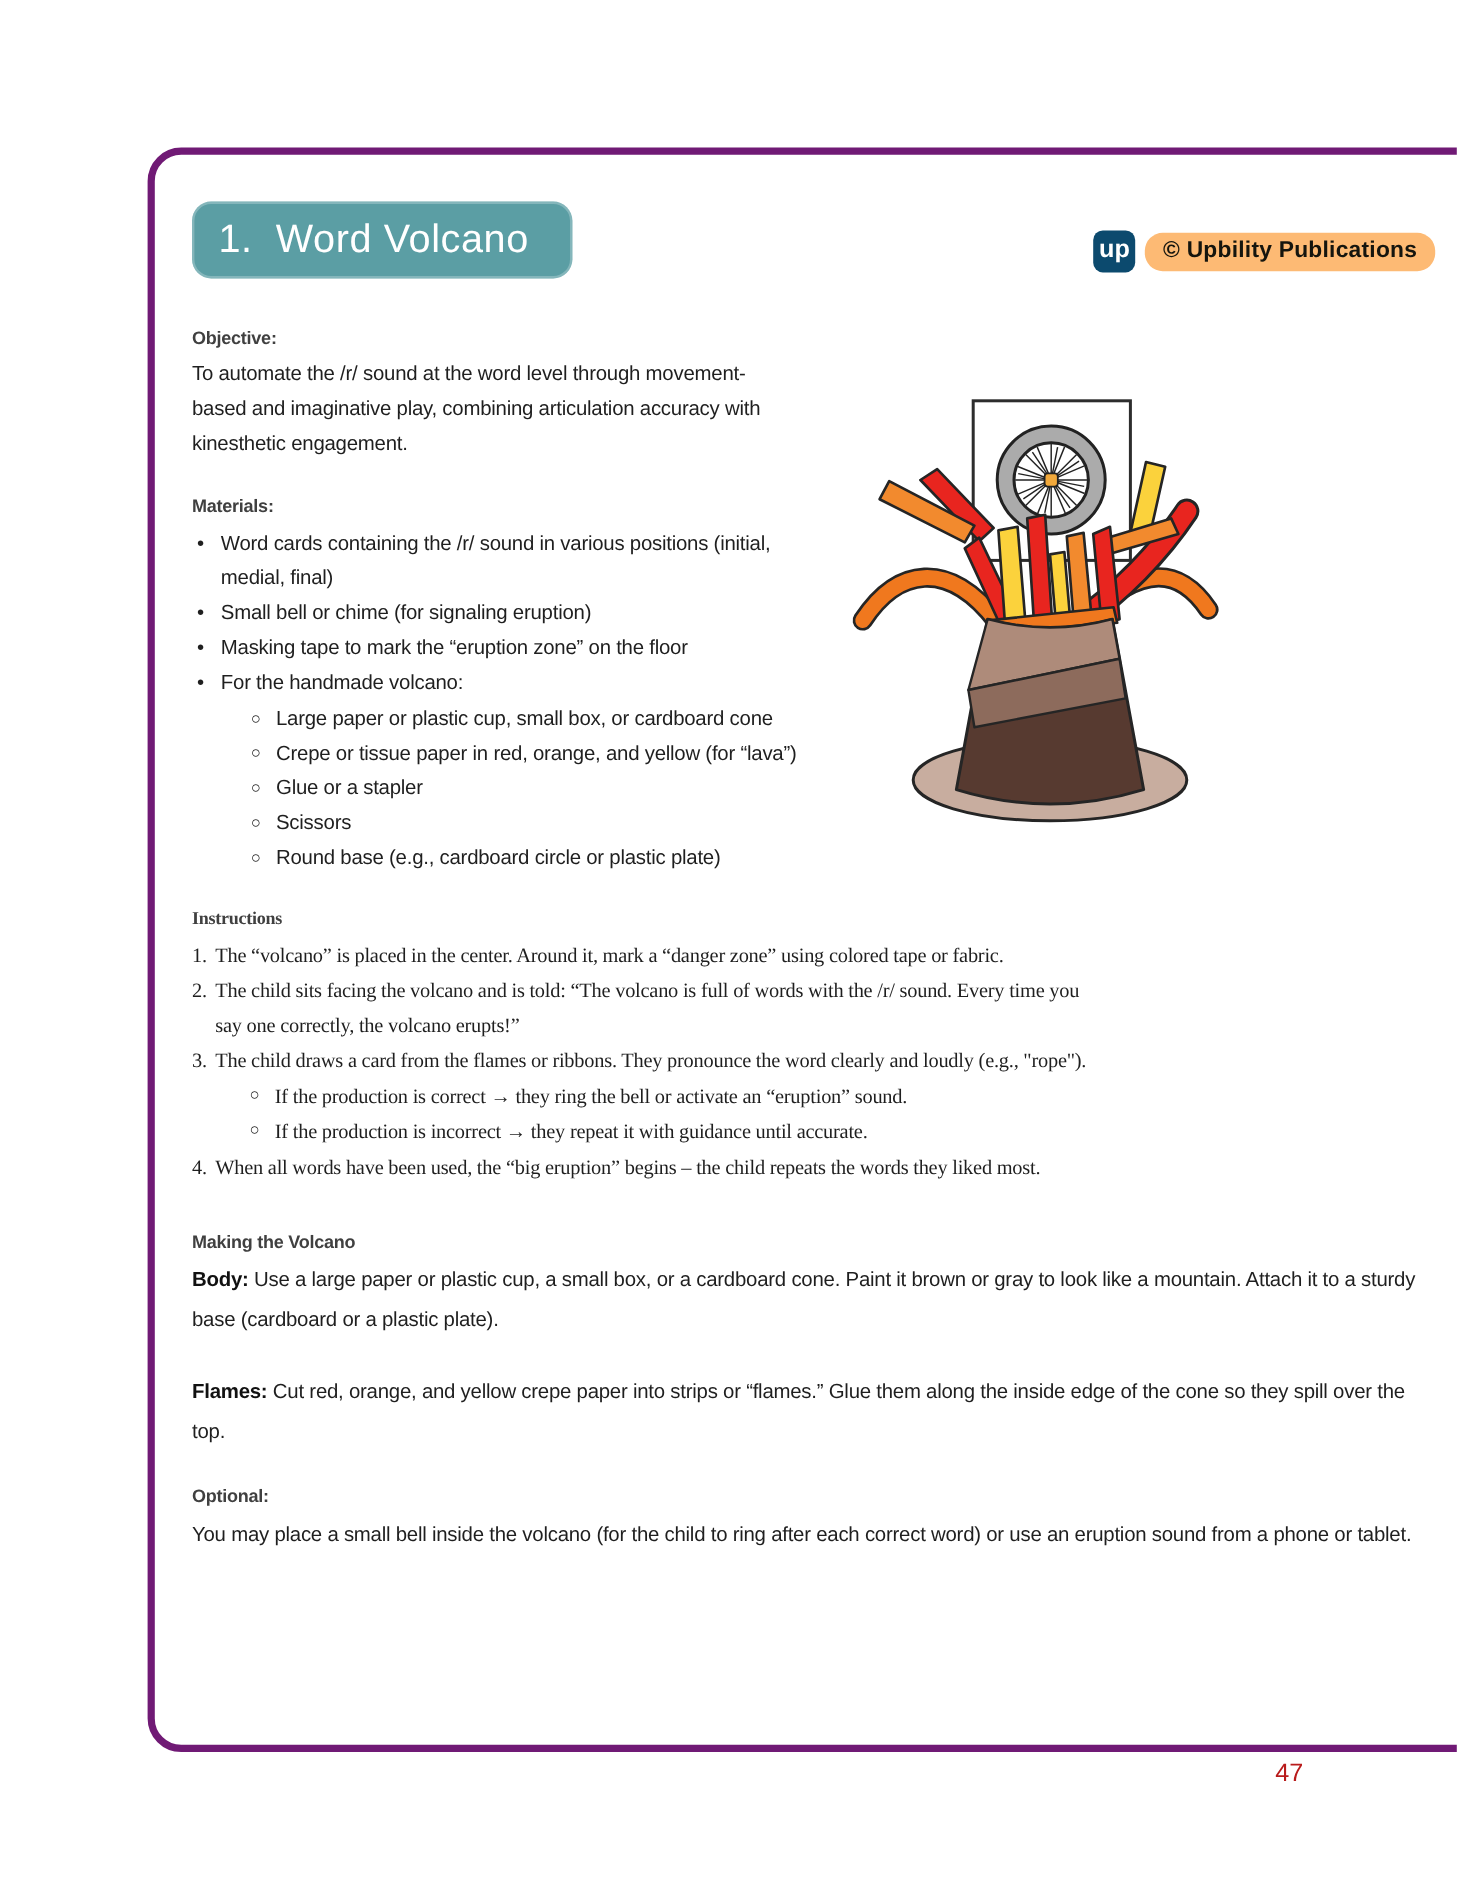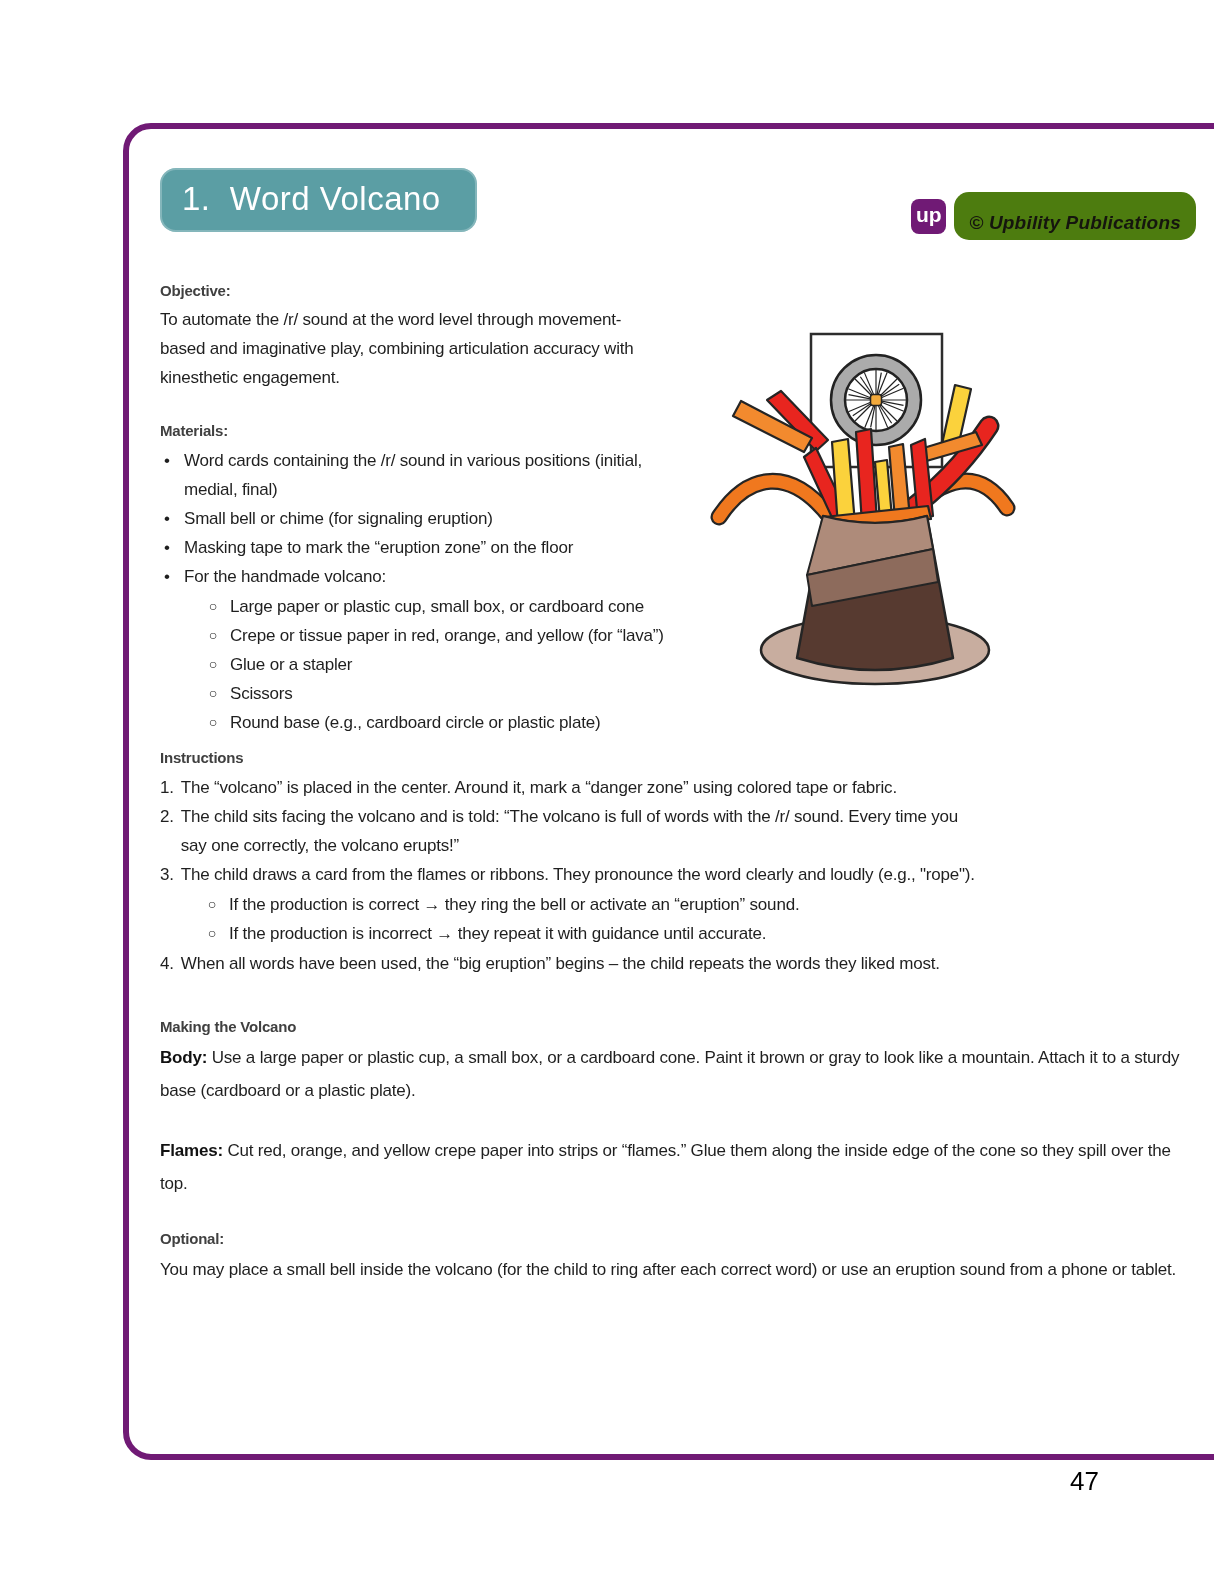--- a/index.html
+++ b/index.html
@@ -21,60 +21,60 @@
   .title-box {
     background:#5B9EA4; color:#ffffff;
     border-radius:16px;
     padding:12px 36px 14px 22px;
     font-size:33px; letter-spacing:0.5px;
     box-shadow: inset 0 0 0 2px rgba(255,255,255,0.25);
     white-space:pre;
   }
   .brand { display:flex; align-items:center; gap:8px; margin-top:24px; }
   .logo-up {
-    width:35px; height:35px; background:#701a75; border-radius:8px;
+    width:35px; height:35px; background:#0c4a6e; border-radius:8px;
     color:#ffffff; font-weight:bold; font-size:21px;
     display:flex; align-items:center; justify-content:center;
     padding-bottom:3px;
   }
   .badge {
-    background:#4d7c0f; border-radius:15px;
-    padding:20px 15px 6px 15px;
-    font-size:19px; font-style:italic; font-weight:bold; color:#15150e;
+    background:#fdba74; border-radius:15px;
+    padding:4px 15px 6px 15px;
+    font-size:19px; font-weight:bold; color:#15150e;
     letter-spacing:0.2px;
   }
   .body-text { font-size:17px; line-height:29px; letter-spacing:-0.2px; }
   .preline { white-space:pre-line; }
   h3.sec { font-size:15px; line-height:29px; color:#404040; letter-spacing:-0.2px; }
   .sec-objective { margin-top:36px; max-width:580px; }
   .sec-materials { margin-top:24px; max-width:620px; }
   ul.dots { list-style:none; margin-top:1px; }
   ul.dots > li { display:flex; gap:10px; }
   ul.dots > li .mk { width:14px; text-align:center; flex:0 0 auto; }
   ul.circles { list-style:none; margin-left:47px; margin-top:1px; }
   ul.circles > li { display:flex; gap:11px; }
   ul.circles > li .mk { width:12px; text-align:center; font-size:14px; flex:0 0 auto; }
-  .sec-instructions { margin-top:6px; }
+  .sec-instructions { margin-top:23px;font-family:Liberation Serif, serif; }
   ol.steps { list-style:none; margin-top:1px; }
   ol.steps > li { display:flex; gap:7px; }
   ol.steps > li .mk { flex:0 0 auto; }
   ul.circles.insteps { margin-left:46px; }
   .sec-making { margin-top:34px; }
   .wide-text { font-size:17px; line-height:33px; letter-spacing:-0.2px; }
   .wide-text p { margin-bottom:27px; }
   .wide-text p:last-child { margin-bottom:0; }
   .lead { font-weight:bold; color:#111; }
   .sec-optional { margin-top:24px; }
   .illustration {
     position:absolute; left:566px; top:191px;
     width:322px; height:382px;
   }
   .page-number {
-    position:absolute; right:115px; top:1466px;
-    color:#000000; font-size:26px;
+    position:absolute; right:128px; top:1466px;
+    color:#b91c1c; font-size:21px;
   }
 </style>
 </head>
 <body>
 
 <div class="page-frame">
 
   <div class="header-row">
     <div class="title-box">1.&nbsp; Word Volcano</div>
     <div class="brand">

